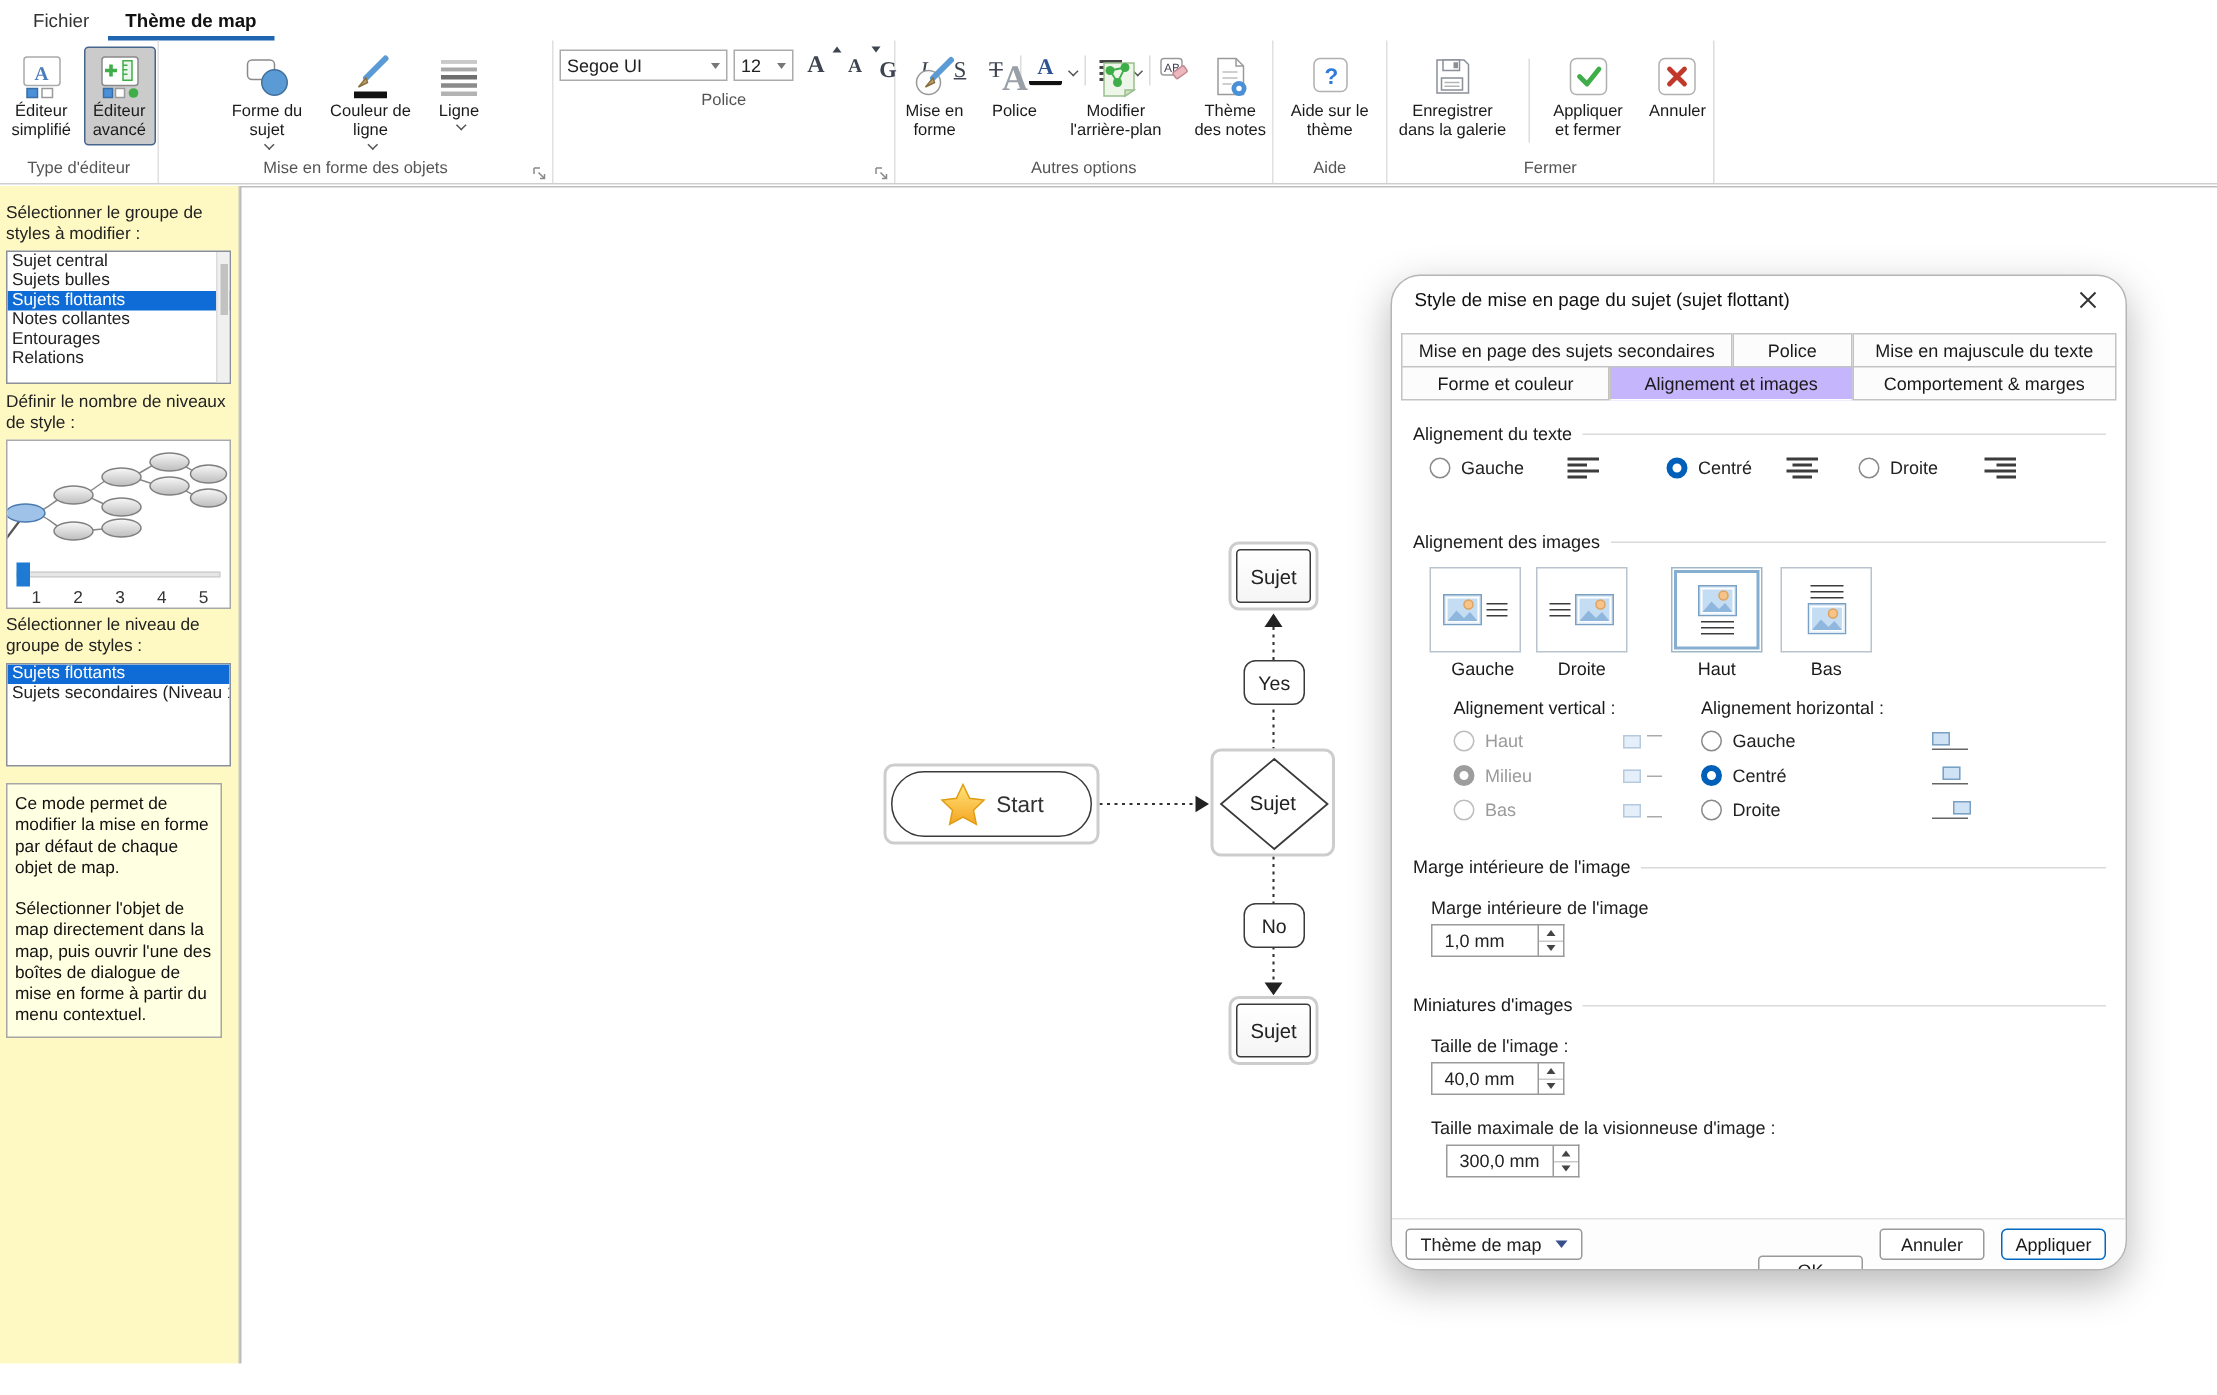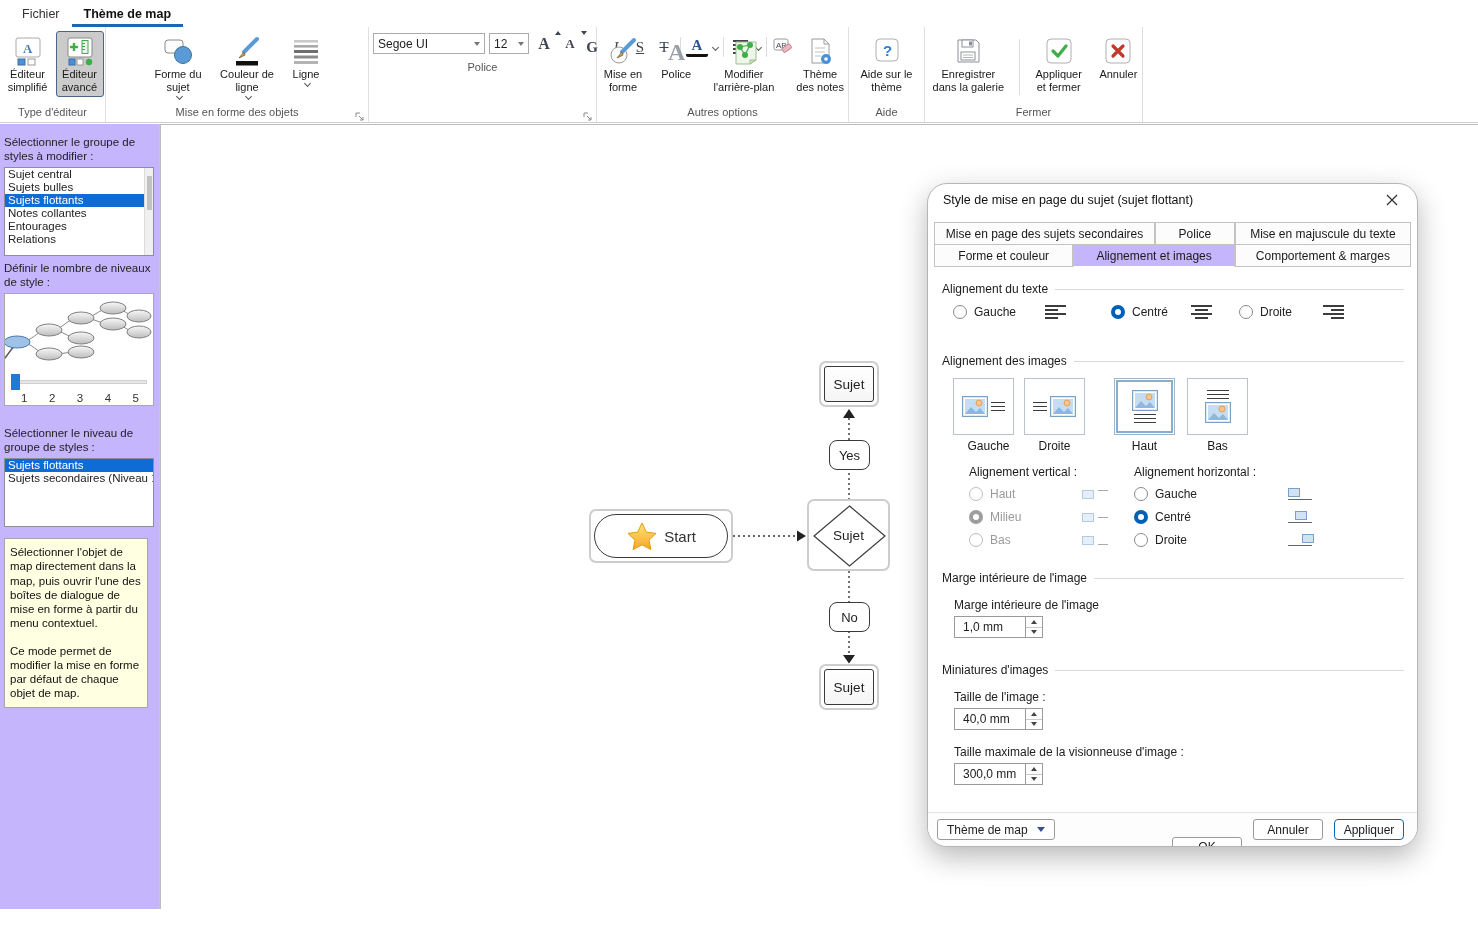--- a/index.html
+++ b/index.html
@@ -30,21 +30,21 @@
   .fbtn { min-width:22px; height:22px; display:flex; align-items:center; justify-content:center; font-family:"Liberation Serif", serif; font-size:15px; color:#3e4450; border-radius:2px; }
   .vsep { width:1px; height:20px; background:#dcdcdc; margin:0 3px; }
   .fontA { position:relative; font-family:"Liberation Serif", serif; color:#3e4450; font-weight:bold; }
   .fontA .c { position:absolute; top:-2px; right:-6px; width:0; height:0; border-left:3px solid transparent; border-right:3px solid transparent; }
   .fontA .c.up { border-bottom:4px solid #3e4450; }
   .fontA .c.dn { border-top:4px solid #3e4450; }
   .lineicon { display:flex; flex-direction:column; gap:2.5px; width:15px; }
   .lineicon span { height:1.5px; background:#444; }
 
   
-  .sidebar { position:absolute; left:0; top:124px; width:160px; bottom:0; background:#c4b5fd; border-right:1px solid #c6c6c6; padding:6px 5px 0 4px; font-size:11.5px; }
+  .sidebar { position:absolute; left:0; top:124px; width:160px; bottom:0; background:#fef9c3; border-right:1px solid #c6c6c6; padding:6px 5px 0 4px; font-size:11.5px; }
   .sb-label { color:#222; line-height:1.22; margin-top:5px; }
   .listbox { background:#fff; border:1px solid #8a8f98; margin-top:4px; position:relative; overflow:hidden; }
   .lb-item { font-size:11.5px; line-height:13px; padding:0 2px 0 3px; white-space:nowrap; overflow:hidden; }
   .lb-item.sel { background:#0f6cd6; color:#fff; }
   .lb-scroll { position:absolute; right:0; top:0; bottom:0; width:9px; background:#f0f0f0; border-left:1px solid #dcdcdc; }
   .lb-thumb { position:absolute; top:8px; left:2px; width:5px; height:34px; background:#c2c2c2; }
   .preview { background:#fff; border:1px solid #a9a9a9; margin-top:4px; height:113px; padding-top:2px; }
   .slider { position:relative; height:16px; margin:4px 6px 0; }
   .slider .track { position:absolute; left:0; right:0; top:6px; height:4px; background:#e6e6e6; border:1px solid #d0d0d0; }
   .slider .handle { position:absolute; left:0; top:0; width:9px; height:16px; background:#1f7ad4; }
@@ -391,30 +391,30 @@
       </div>
       <div class="numrow">
         <span>1</span>
         <span>2</span>
         <span>3</span>
         <span>4</span>
         <span>5</span>
       </div>
     </div>
 
-    <div class="sb-label" style="margin-top:20px">Sélectionner le niveau de groupe de styles :</div>
+    <div class="sb-label" style="margin-top:4px">Sélectionner le niveau de groupe de styles :</div>
 
     <div class="listbox" style="height:69px">
       <div class="lb-item sel">Sujets flottants</div>
       <div class="lb-item">Sujets secondaires (Niveau 1 +</div>
     </div>
 
     <div class="helpbox">
+      <p>Ce mode permet de modifier la mise en forme par défaut de chaque objet de map.</p>
       <p>Sélectionner l'objet de map directement dans la map, puis ouvrir l'une des boîtes de dialogue de mise en forme à partir du menu contextuel.</p>
-      <p>Ce mode permet de modifier la mise en forme par défaut de chaque objet de map.</p>
     </div>
   </div>
 
   <div class="canvas">
     <svg class="wires" width="1318" height="806">
       <path d="M572 411 H637" stroke="#333" stroke-width="1.4" stroke-dasharray="2 3" fill="none"></path>
       <polygon points="636,405.5 645,411 636,416.5" fill="#222"></polygon>
       <path d="M688 293 V374" stroke="#333" stroke-width="1.4" stroke-dasharray="2 3" fill="none"></path>
       <polygon points="682,293 694,293 688,284" fill="#222"></polygon>
       <path d="M688 446 V530" stroke="#333" stroke-width="1.4" stroke-dasharray="2 3" fill="none"></path>
@@ -673,21 +673,21 @@
         <div class="spinner">
             <div>
               <span class="tri-up"></span>
             </div>
             <div>
               <span class="tri-dn"></span>
             </div>
           </div>
       </div>
       <div style="margin:15px 0 0 12px; font-size:12px">Taille maximale de la visionneuse d'image :</div>
-      <div class="spinfield" style="margin-left:12px">
+      <div class="spinfield" style="margin-left:22px">
         <div class="spin-val">300,0 mm</div>
         <div class="spinner">
             <div>
               <span class="tri-up"></span>
             </div>
             <div>
               <span class="tri-dn"></span>
             </div>
           </div>
       </div>

